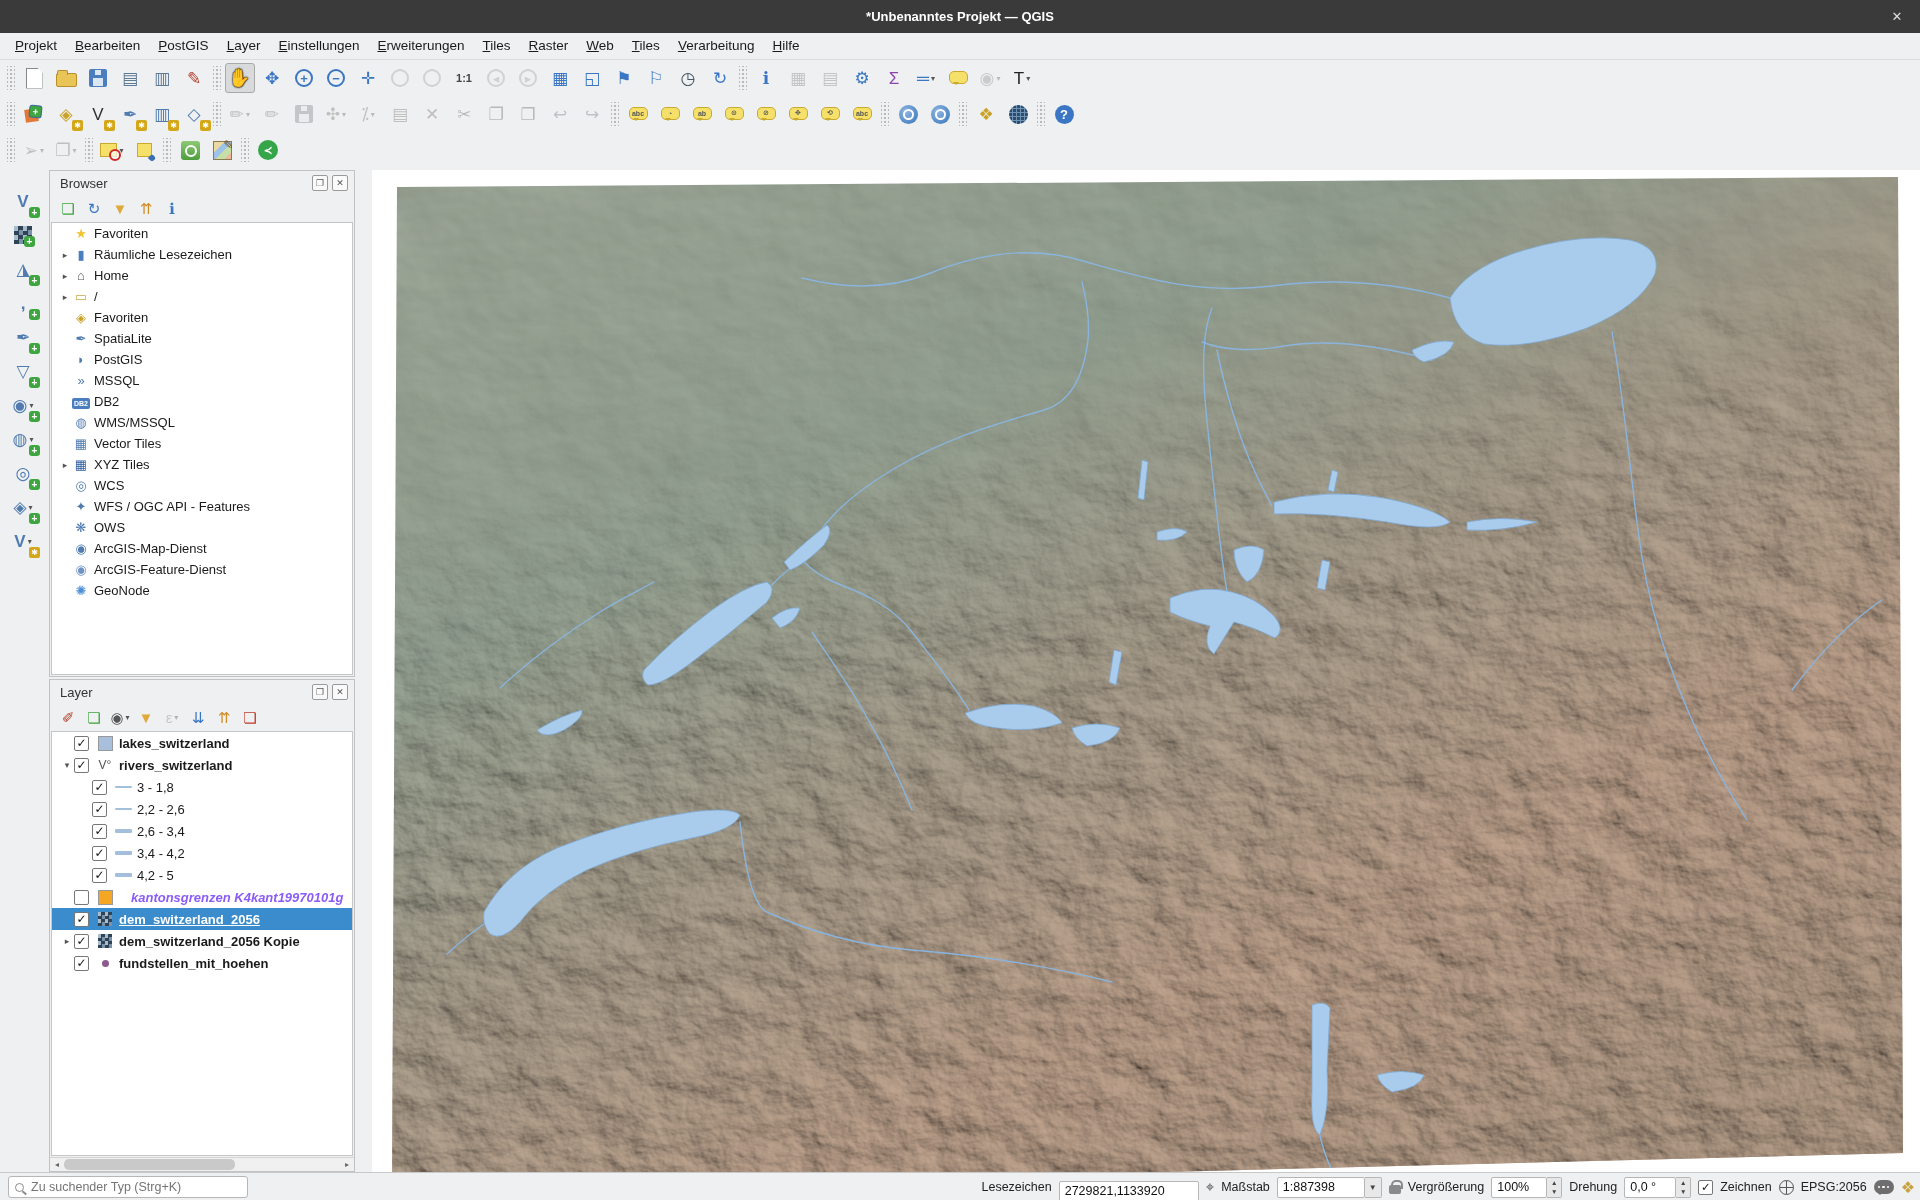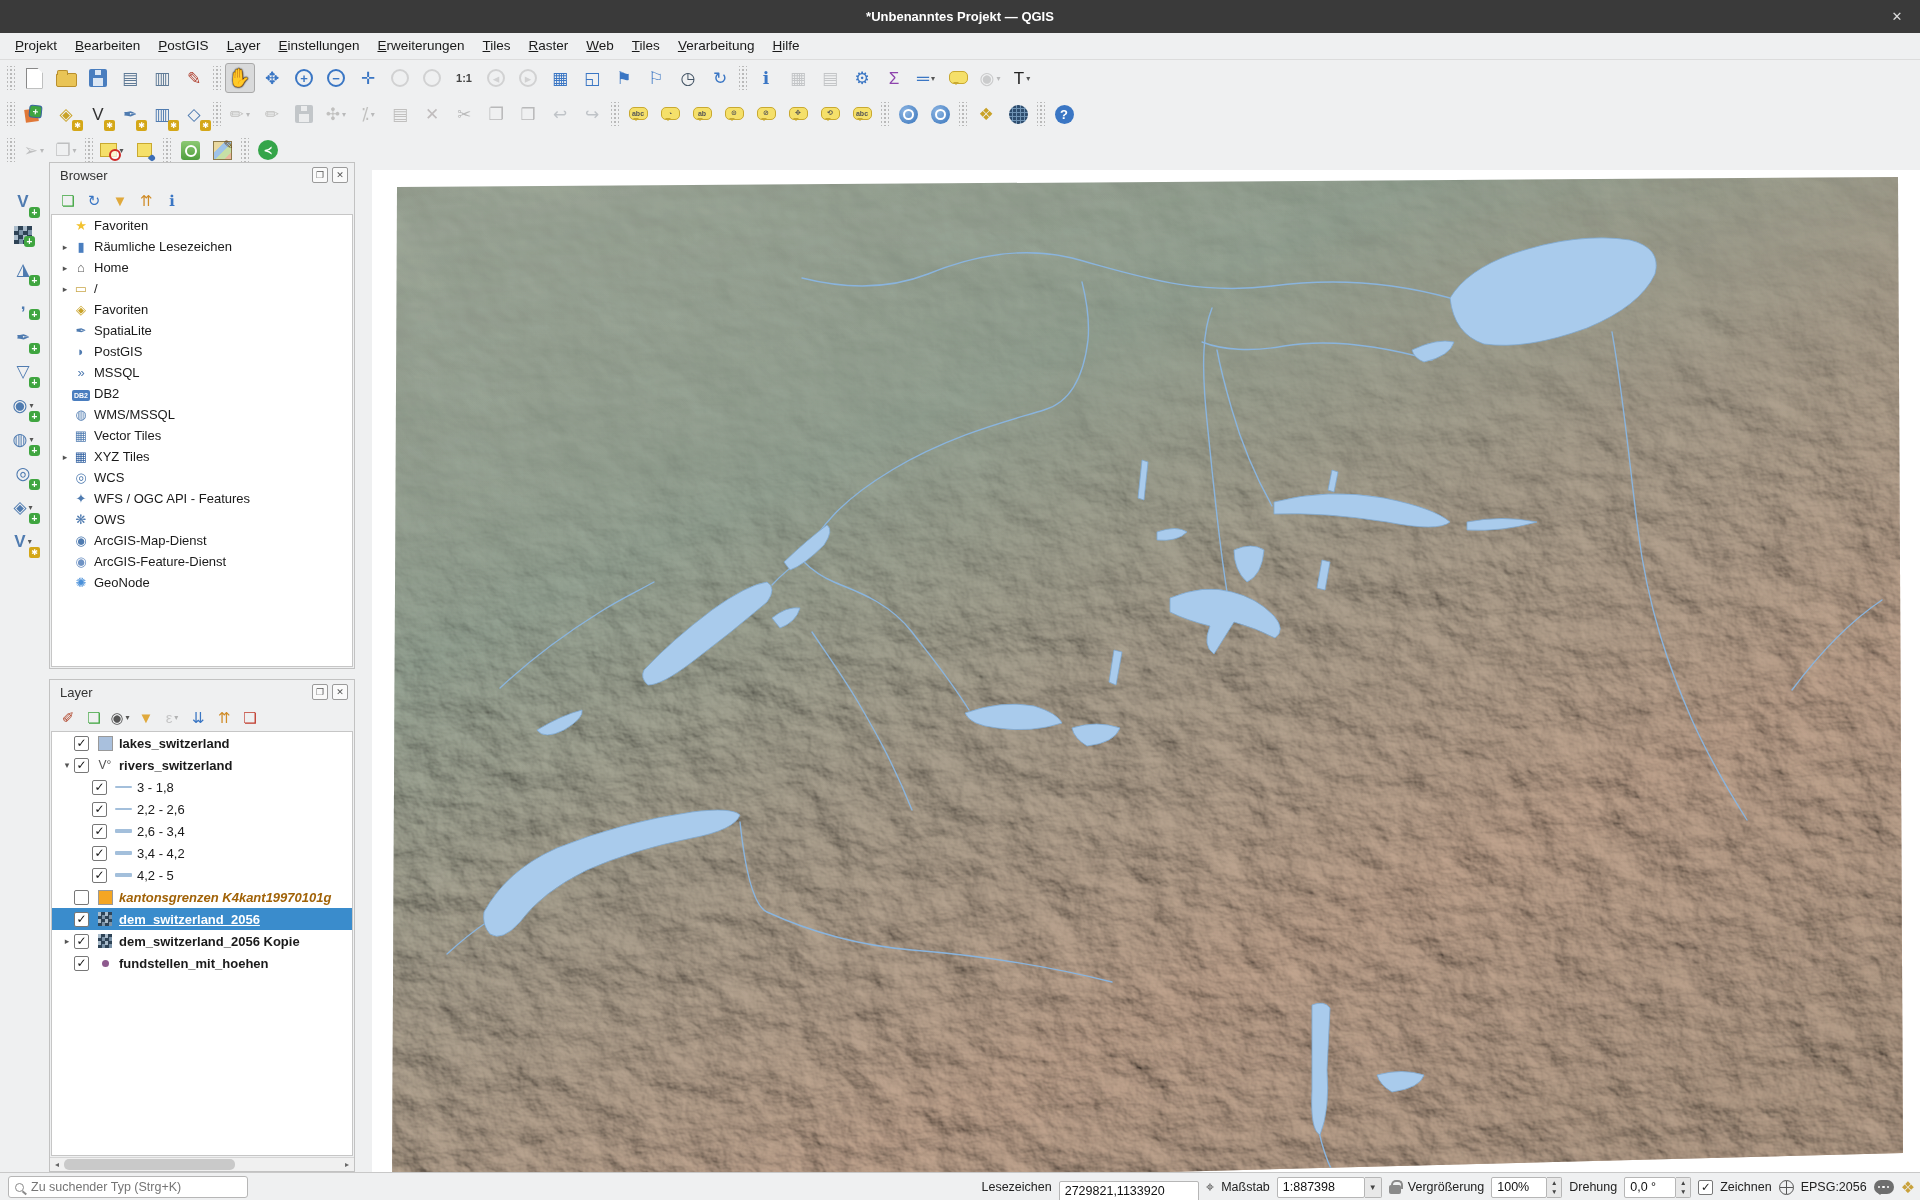--- a/index.html
+++ b/index.html
@@ -95,21 +95,21 @@
   .lrow{display:flex;align-items:center;height:22px;white-space:nowrap;cursor:pointer;padding-left:4px;}
   .lrow.selected{background:#3a8ccc;}
   .lrow.selected .tlabel{color:#fff;text-decoration:underline;}
   .cb{width:15px;height:15px;border:1px solid #777;background:#fff;border-radius:2px;flex:0 0 15px;
     display:flex;align-items:center;justify-content:center;font-size:12px;font-weight:bold;color:#111;margin-right:6px;}
   .sym{width:20px;flex:0 0 20px;display:flex;align-items:center;justify-content:center;}
   .sw{width:15px;height:15px;border:1px solid #999;}
   .lline{width:17px;border-radius:1px;background:#a3bfdb;}
   .lrow .tlabel{font-weight:bold;}
   .lrow.sub .tlabel{font-weight:normal;}
-  .lrow.muted .tlabel{color:#a16207;font-style:italic;}
+  .lrow.muted .tlabel{color:#8b5cf6;font-style:italic;margin-left:12px;}
   .dot{width:7px;height:7px;border-radius:50%;background:#8e5a8e;}
   
   .hscroll{height:14px;background:#f0f0f0;border-top:1px solid #d5d5d5;display:flex;align-items:center;}
   .hs-btn{width:14px;height:13px;font-size:8px;color:#666;display:flex;align-items:center;justify-content:center;cursor:pointer;}
   .hs-track{flex:1;height:13px;position:relative;}
   .hs-thumb{position:absolute;left:0;top:1px;height:11px;width:62%;background:#c9c9c9;border-radius:5px;cursor:pointer;}
   
   .mapcanvas{position:absolute;left:372px;top:170px;right:0;bottom:28px;background:#fff;overflow:hidden;cursor:crosshair;}
   
   .statusbar{position:absolute;left:0;bottom:0;width:1920px;height:28px;background:#eff0f1;border-top:1px solid #c8c8c8;
@@ -435,21 +435,21 @@
     <div class="tbtn">
       <span class="glyph badge-plus">◈</span>
       <span class="dd">▾</span>
     </div>
     <div class="tbtn">
       <span class="glyph badge-star">V</span>
       <span class="dd">▾</span>
     </div>
   </div>
 
-<div class="panel" style="top:162px;height:507px;">
+<div class="panel" style="top:170px;height:507px;">
   <div class="panel-header">
     <span class="ph-title">Browser</span>
     <span class="ph-btn">❐</span>
     <span class="ph-btn">✕</span>
   </div>
   <div class="panel-toolbar" id="browser-toolbar">
       <div class="ptbtn">
         <span class="glyph" style="color: rgb(63, 165, 64);">❏</span>
       </div>
       <div class="ptbtn">

